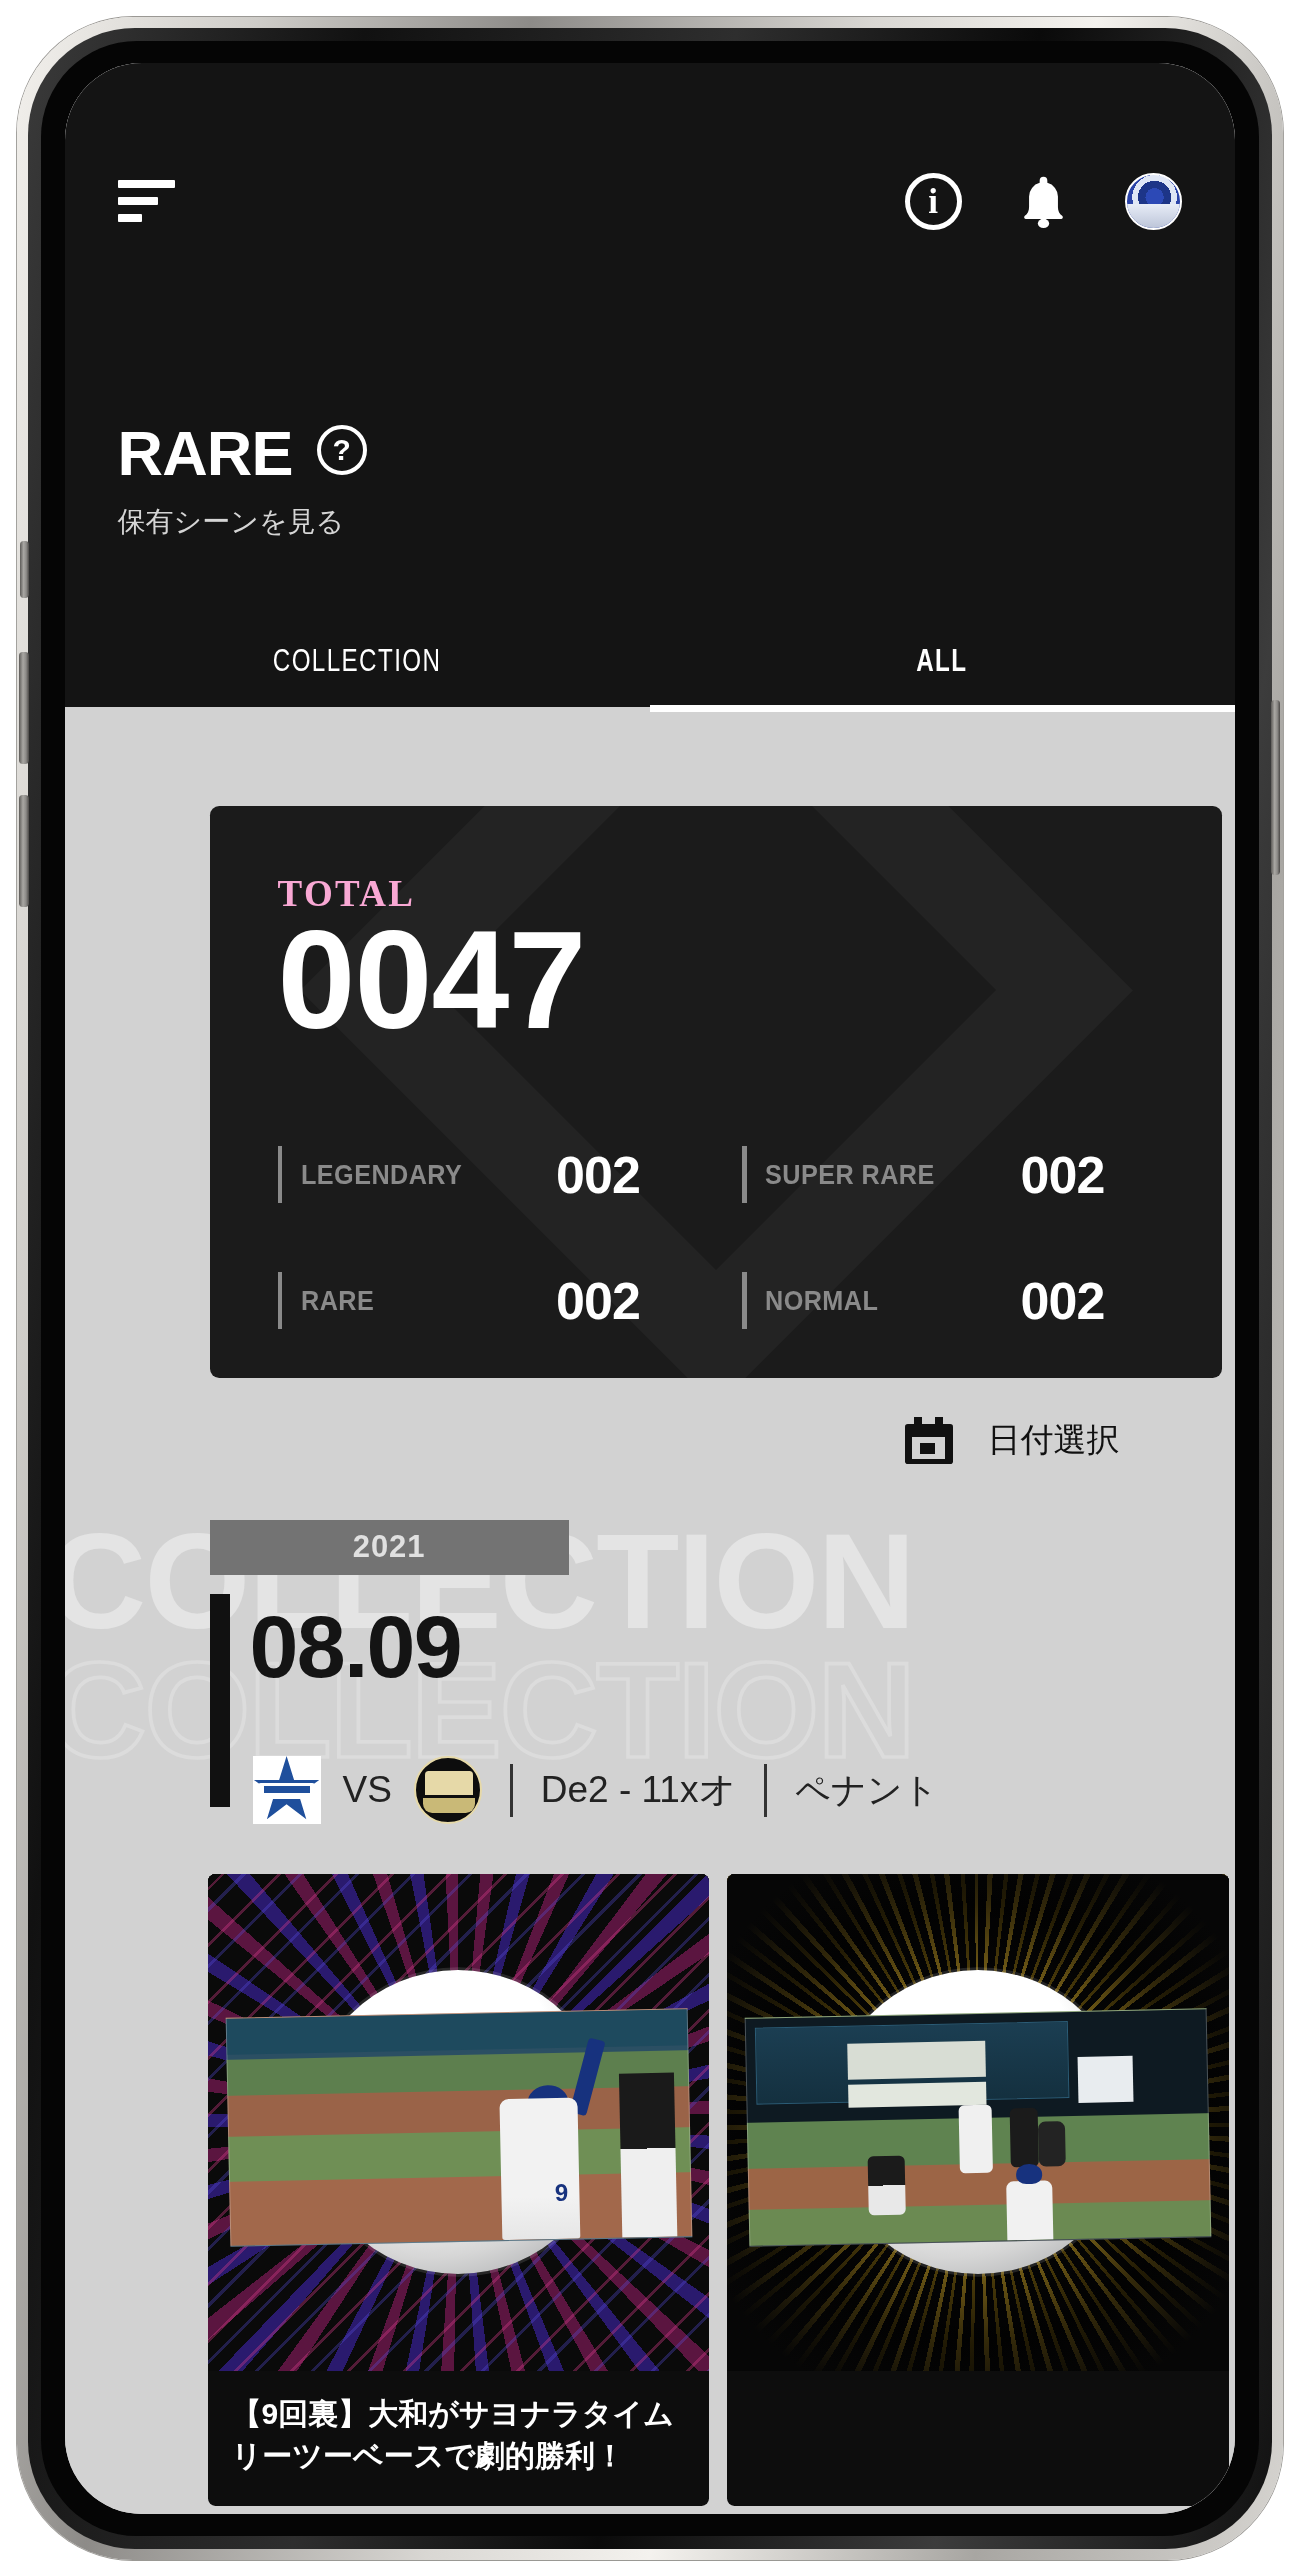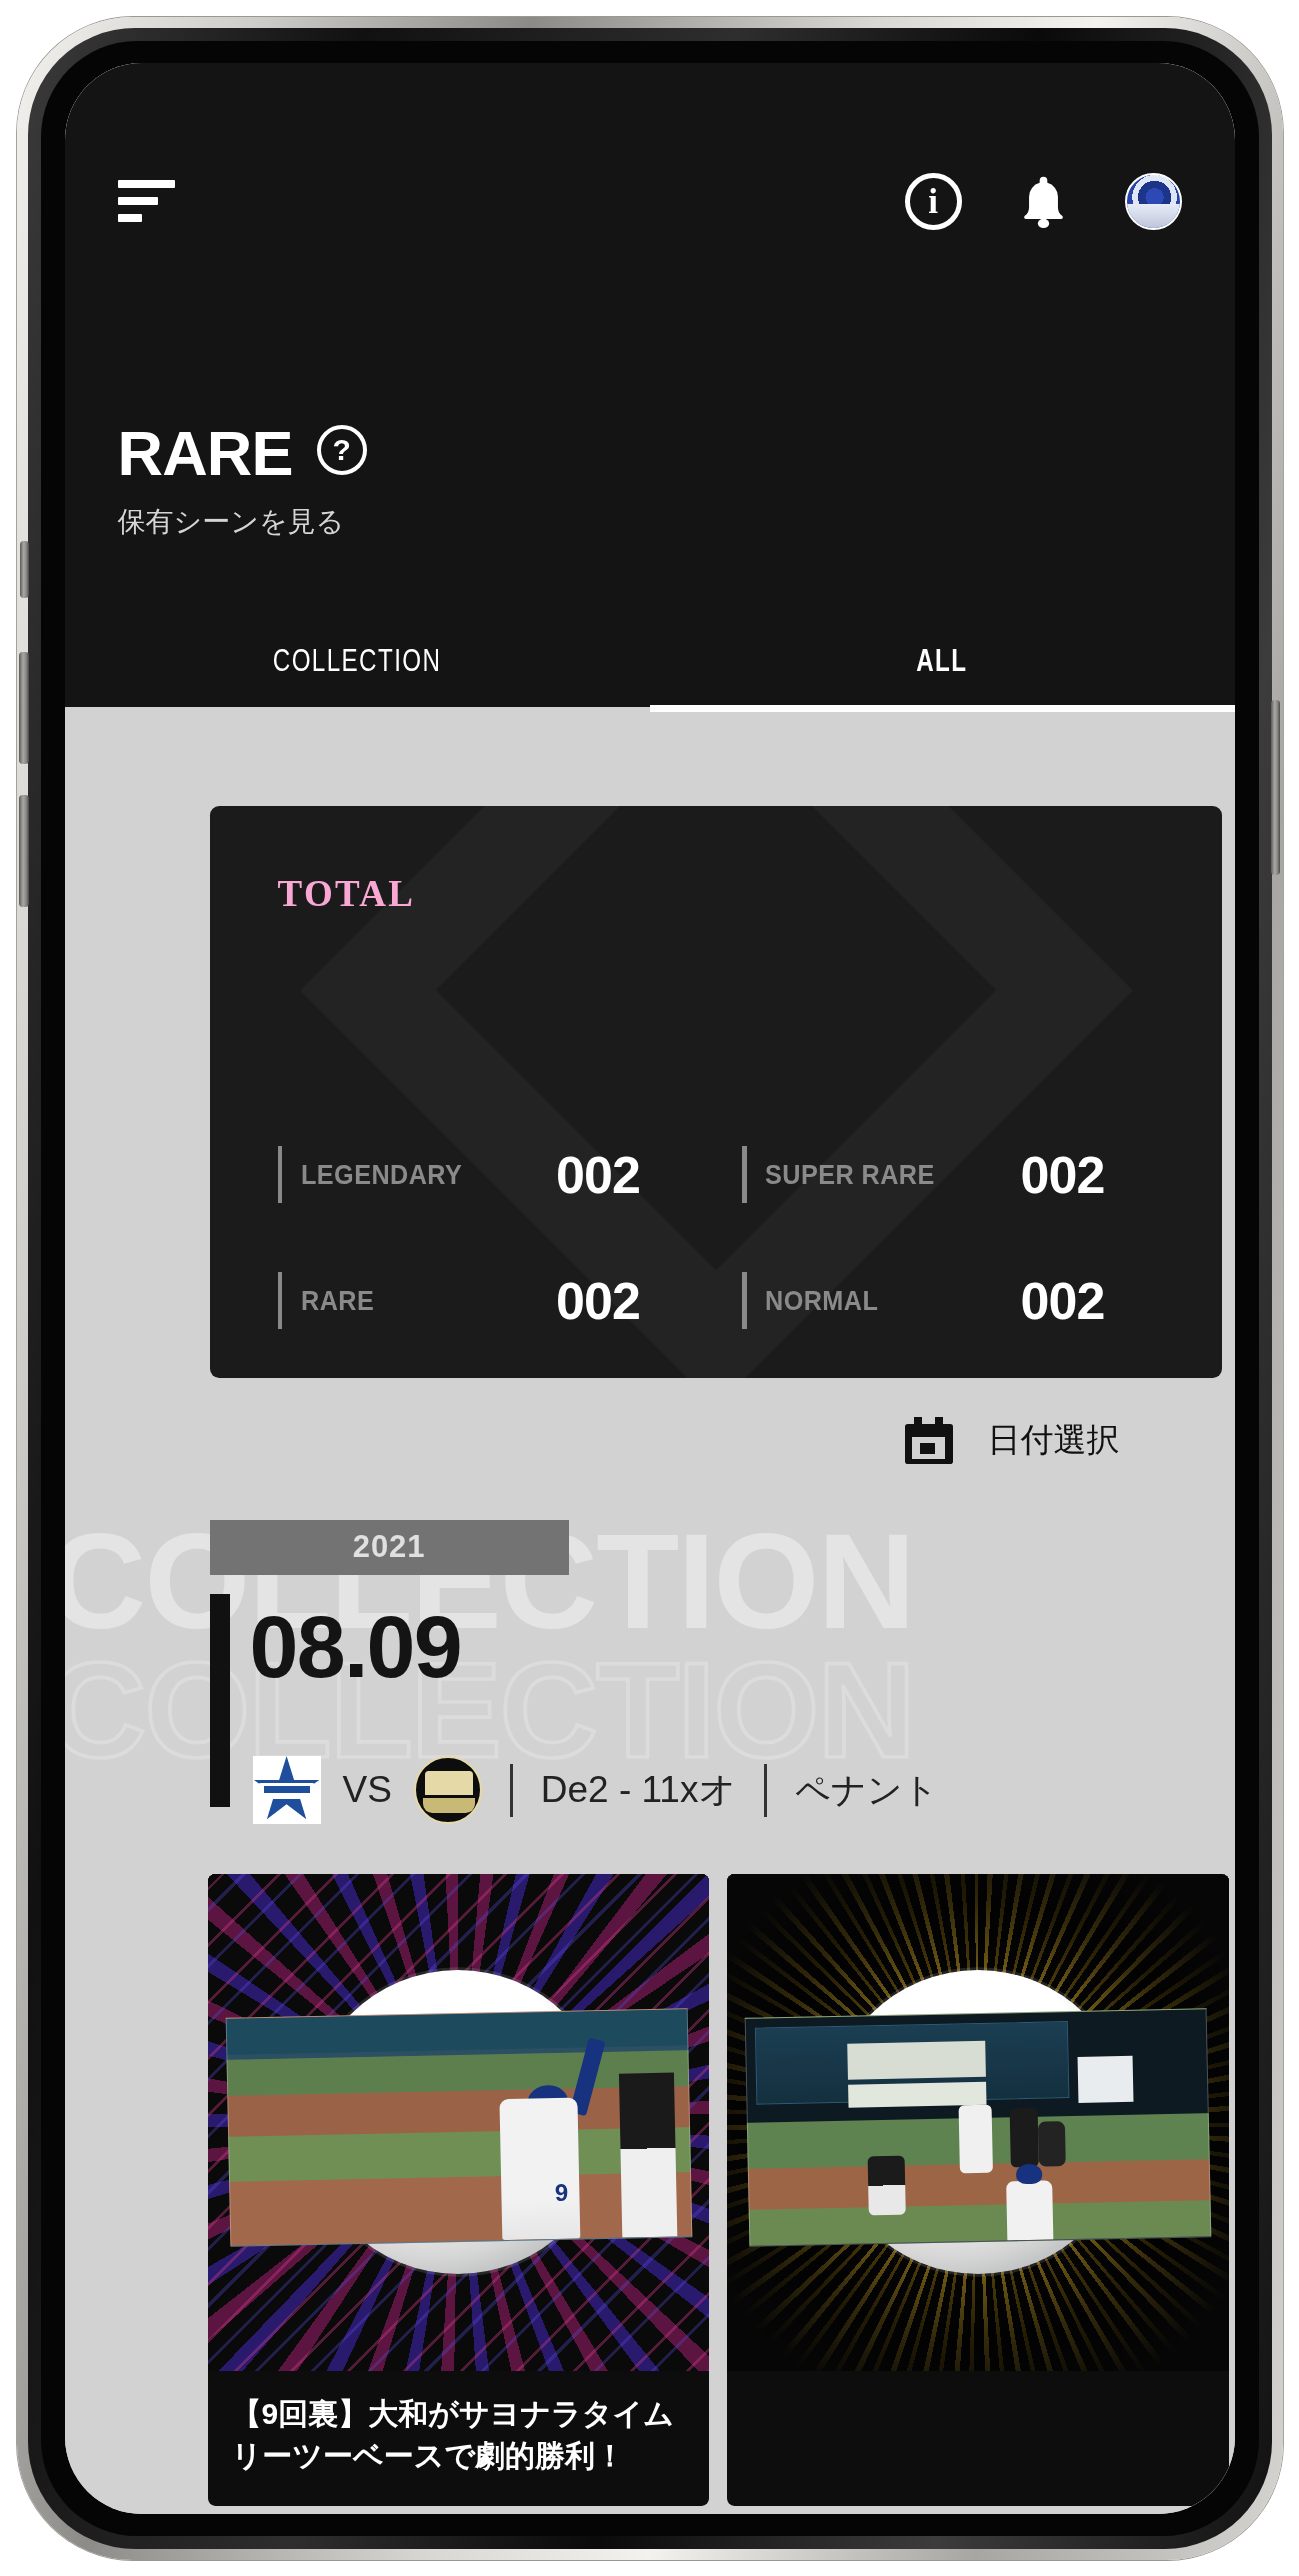--- a/index.html
+++ b/index.html
@@ -259,20 +259,21 @@
           </div>
         </div>
       </div>
 
       <div id="stats-card">
         <div class="diamond"></div>
         <div class="diamond2"></div>
 
         <div class="stats-inner">
           <div id="total-label">TOTAL</div>
+          <div id="total-value">0047</div>
         </div>
 
         <div class="rarity-grid">
           <div class="rarity">
             <div class="bar"></div>
             <div class="lbl">LEGENDARY</div>
             <div class="val">002</div>
           </div>
           <div class="rarity">
             <div class="bar"></div>

